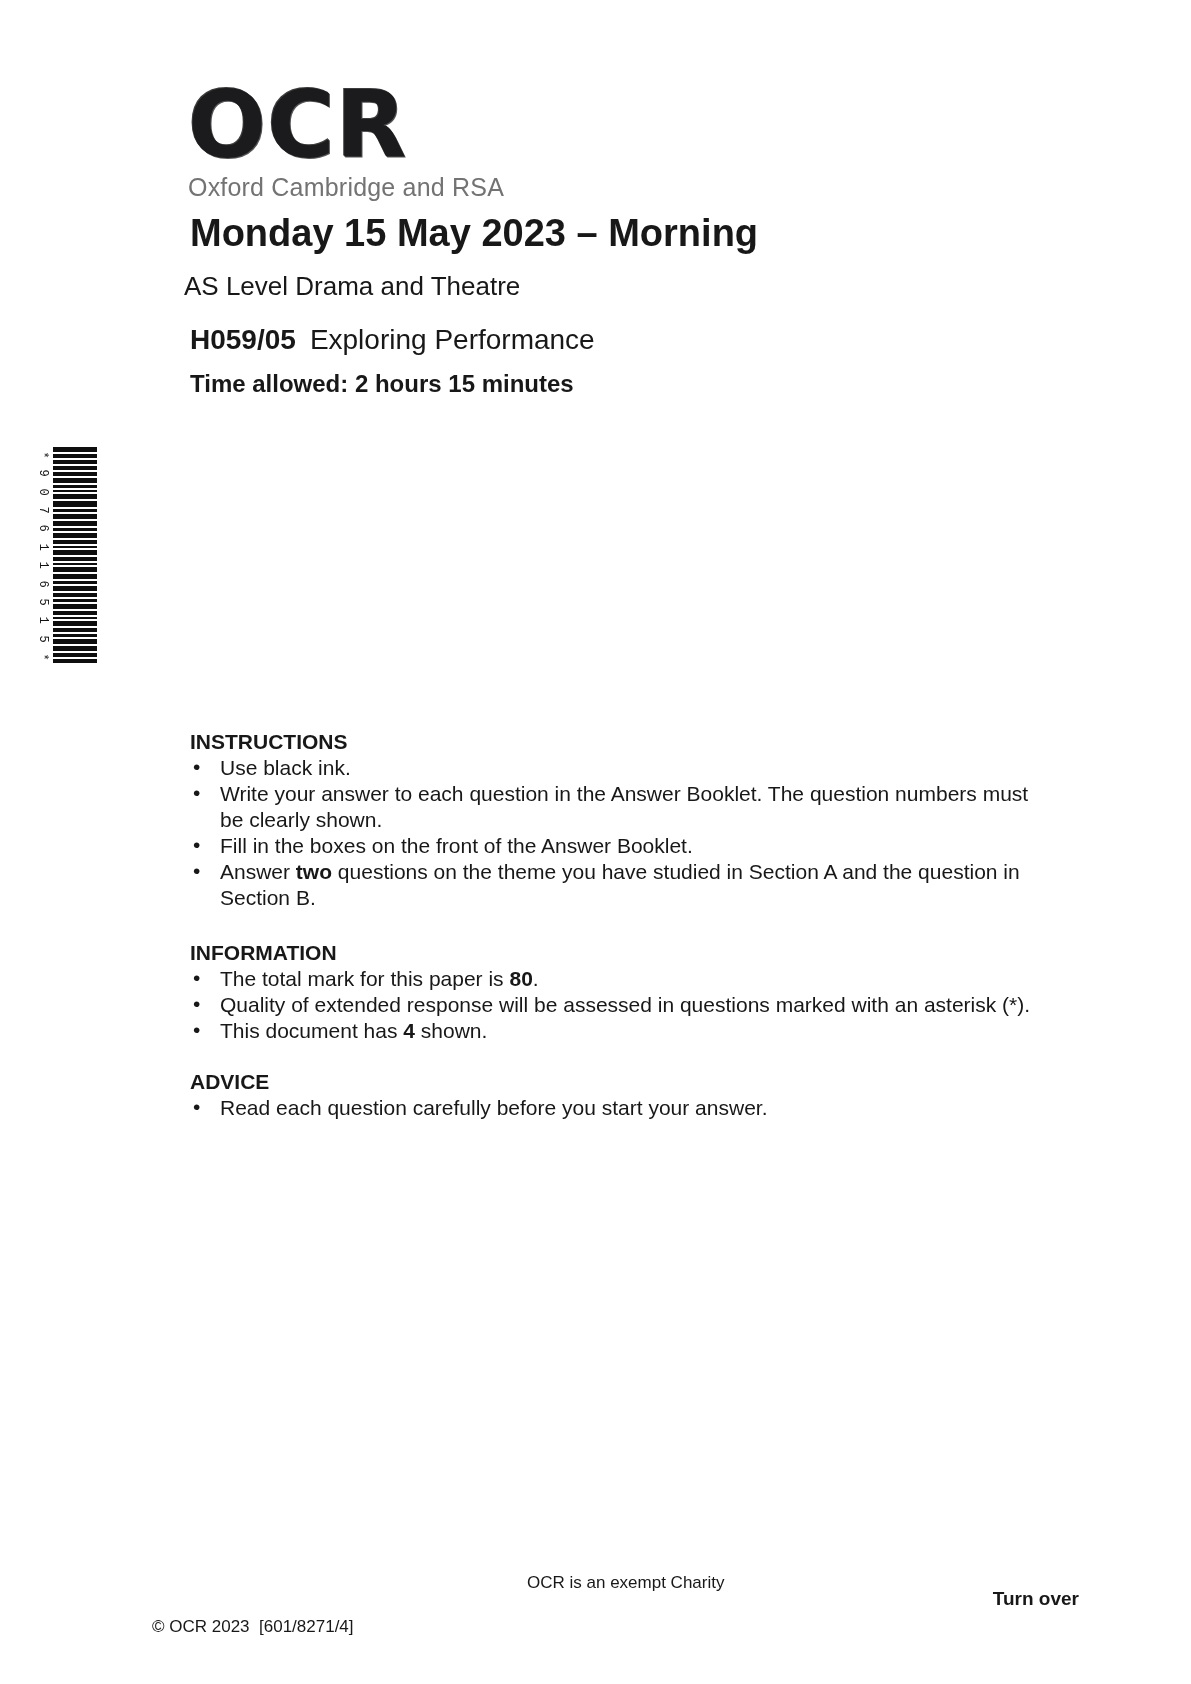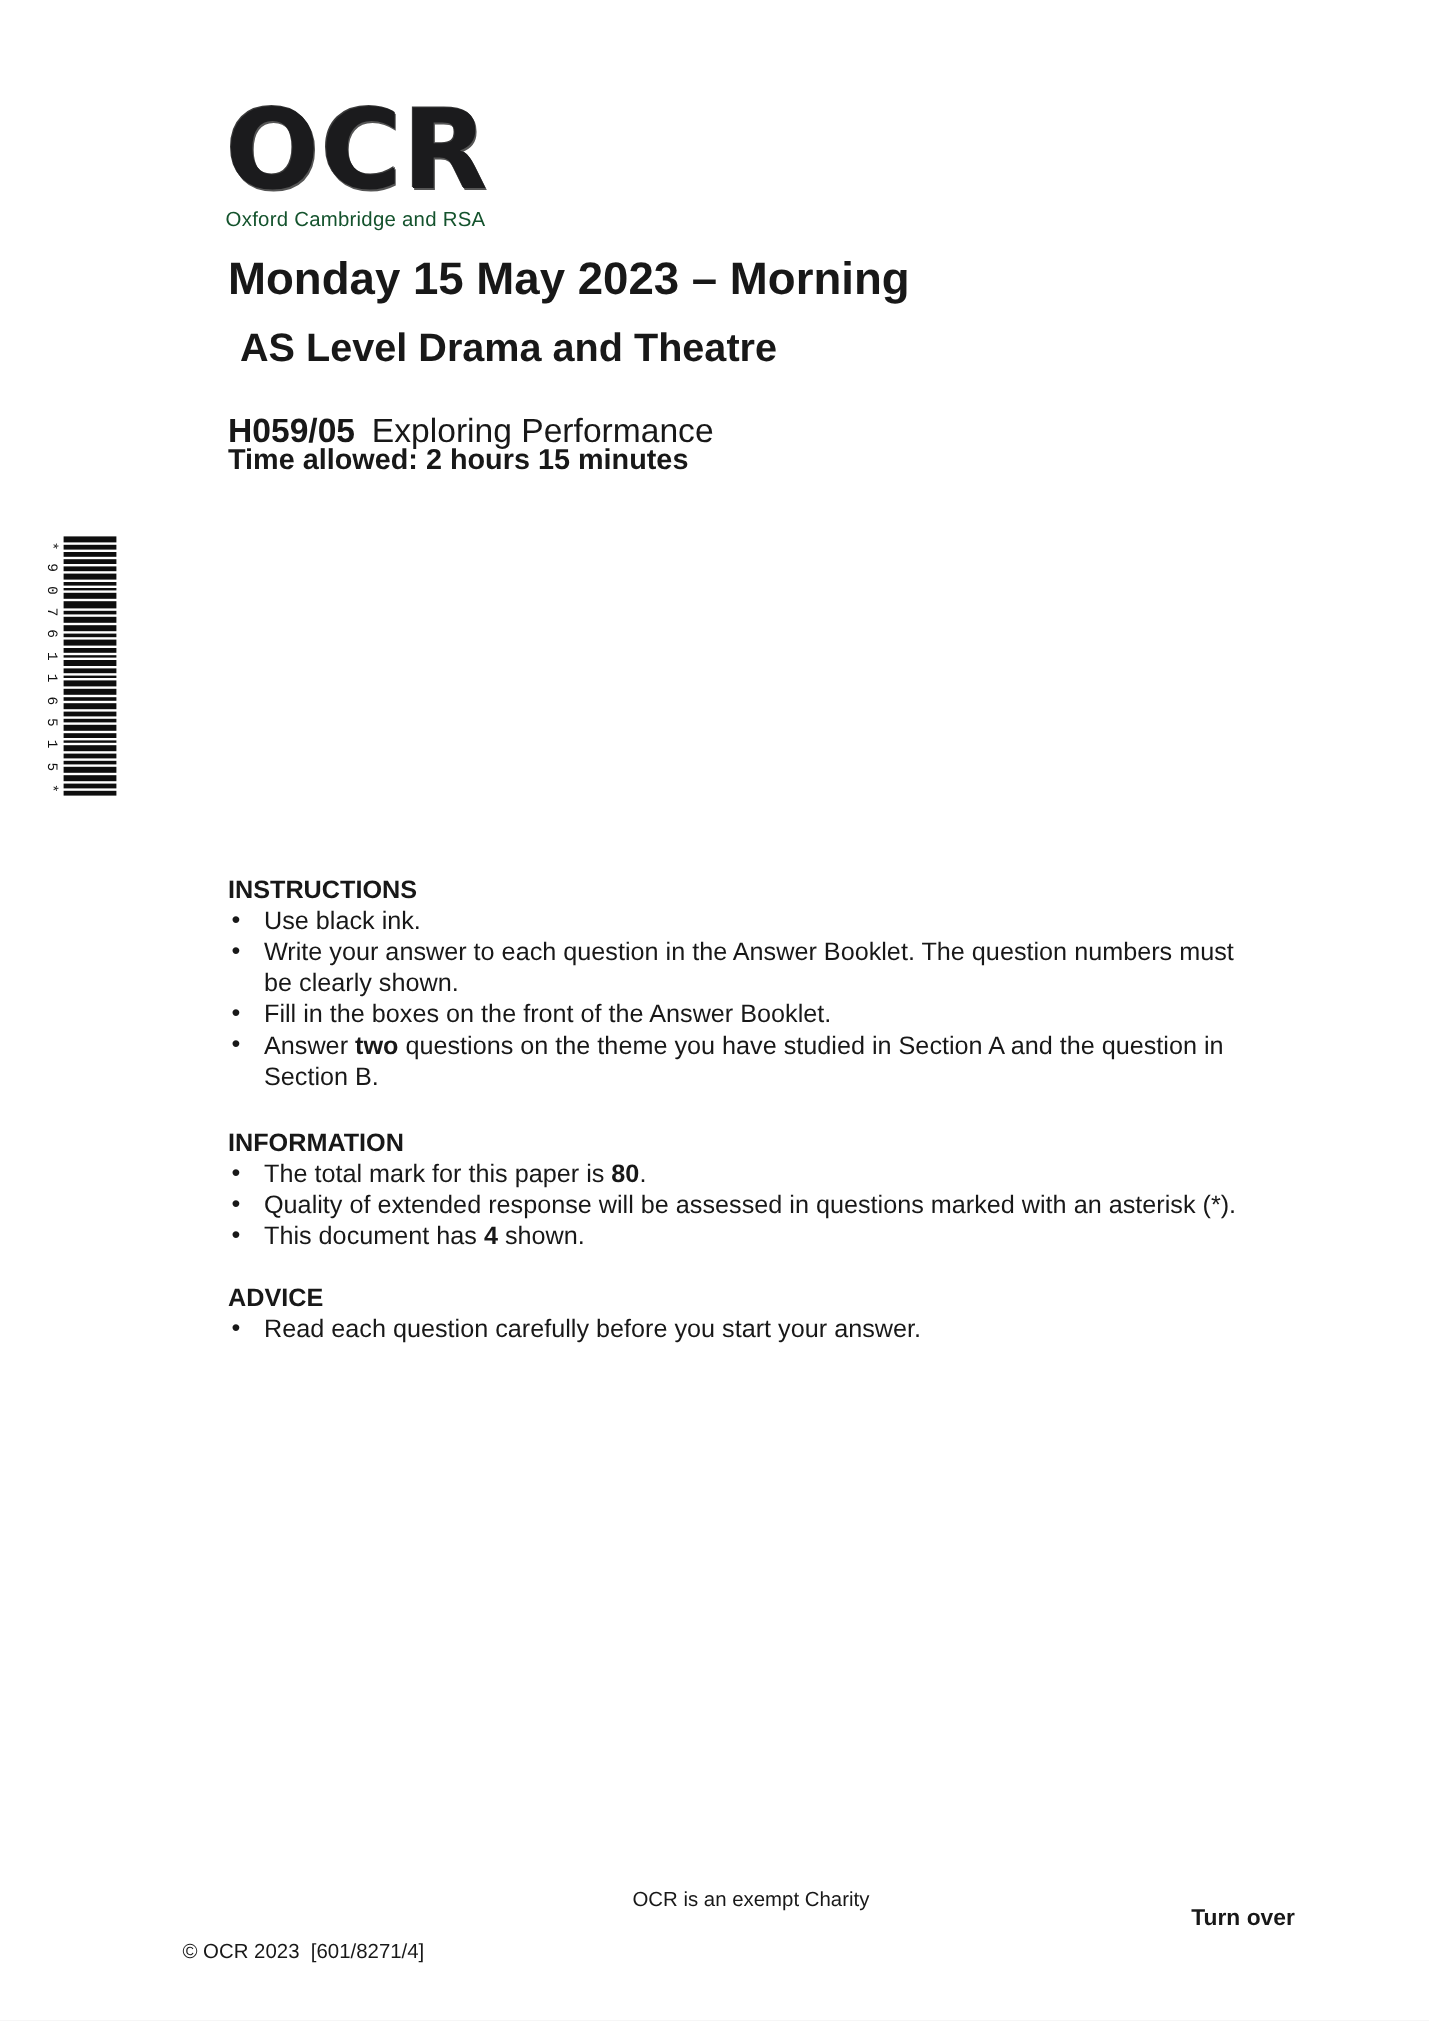--- a/index.html
+++ b/index.html
@@ -17,26 +17,26 @@
   .logo { position:absolute; left:188px; top:86px; }
   .logo-wordmark {
     font-family:"DejaVu Sans", sans-serif;
     font-weight:bold;
     font-size:92px;
     line-height:80px;
     letter-spacing:1px;
     color:#1b1b1d;
     text-shadow:1px 1px 0 #555, -1px -1px 0 #3c3c3c;
   }
-  .logo-tagline { margin-top:7px; font-size:17px; color:#14532d; letter-spacing:0.2px; }
+  .logo-tagline { margin-top:7px; font-size:25px; color:#737373; letter-spacing:0.2px; }
 
   
   .exam-title    { position:absolute; left:190px; top:213px; font-size:38px; font-weight:bold; line-height:1.1; }
-  .exam-subtitle { position:absolute; left:200px; top:272px; font-size:33px; font-weight:bold; line-height:1.1; }
-  .code-line     { position:absolute; left:190px; top:344px; font-size:28px; line-height:1.1; }
+  .exam-subtitle { position:absolute; left:184px; top:272px; font-size:26px; font-weight:normal; line-height:1.1; }
+  .code-line     { position:absolute; left:190px; top:325px; font-size:28px; line-height:1.1; }
   .code-line .paper-code { font-weight:bold; }
   .code-line .paper-name { margin-left:14px; }
   .time-allowed  { position:absolute; left:190px; top:371px; font-size:24px; font-weight:bold; line-height:1.1; }
 
   
   .must-box {
     position:absolute; left:190px; top:439px;
     width:450px; height:241px; box-sizing:border-box;
     border:3px solid #151515; border-radius:15px;
     padding:11px 14px;

